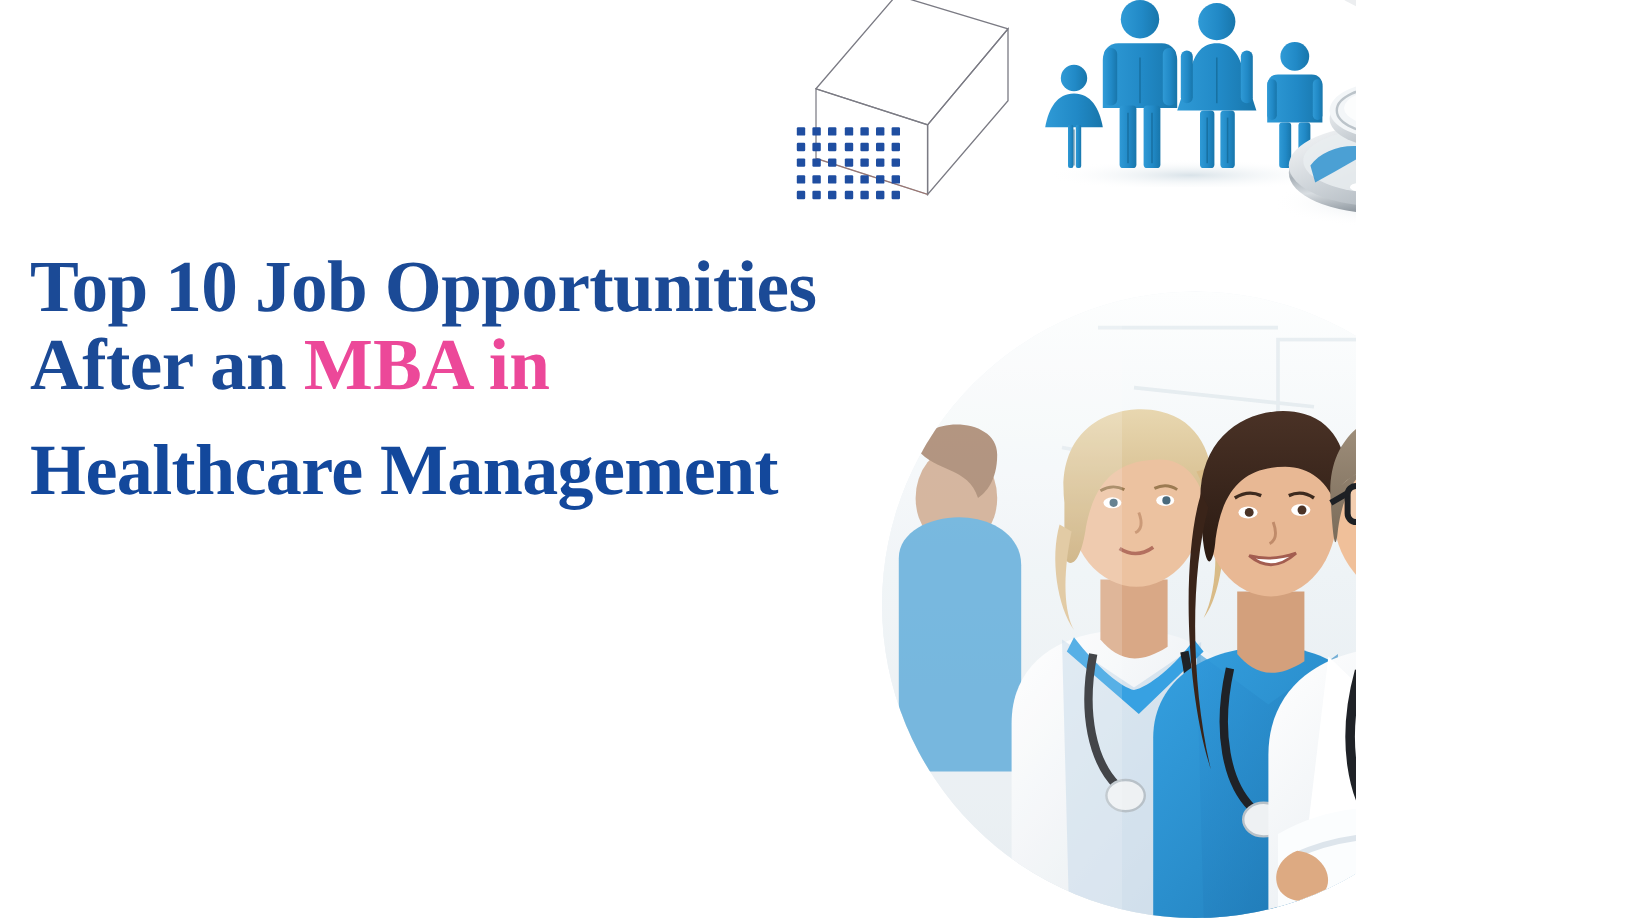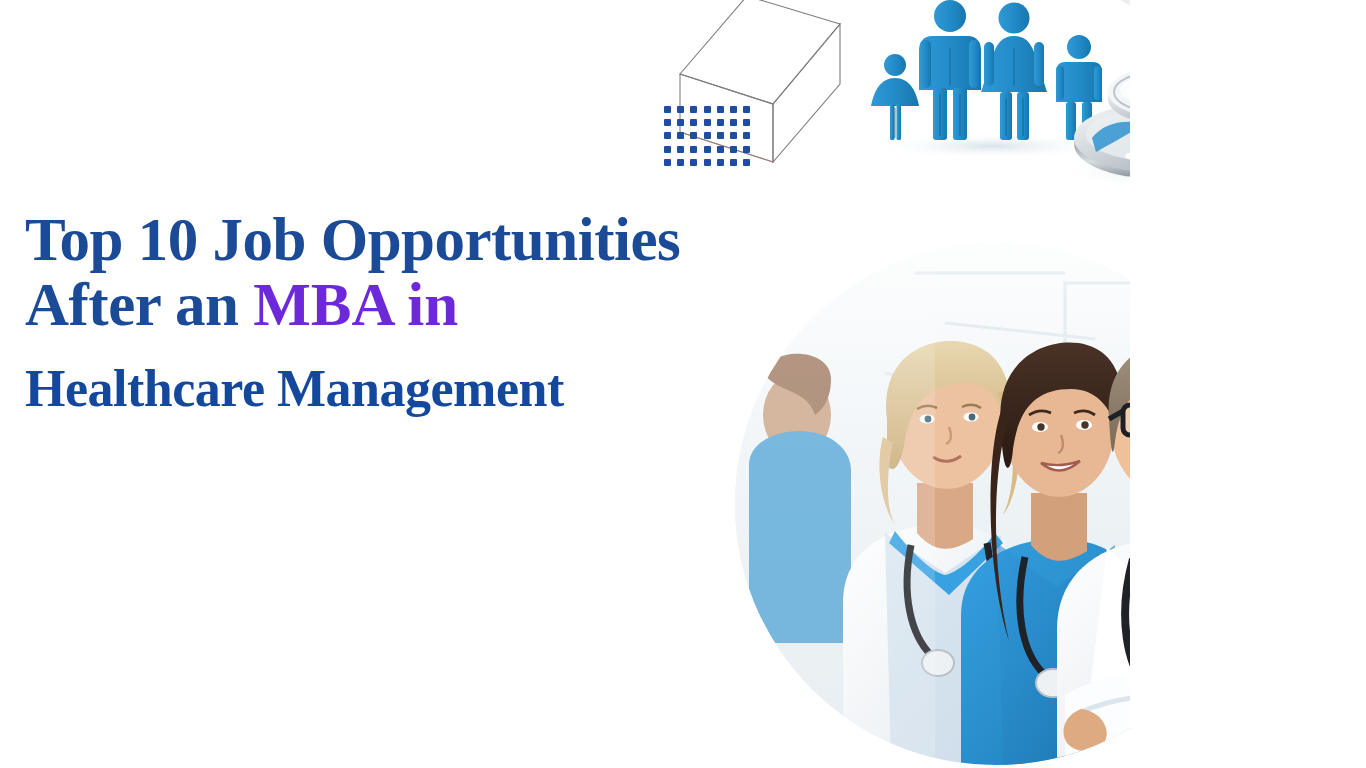--- a/index.html
+++ b/index.html
@@ -108,26 +108,26 @@
   }
   .hl-line2 {
     display: block;
     font-size: 61px;
     color: #1b4a96;
     white-space: nowrap;
     margin-top: 2px;
   }
   .hl-em {
     font-weight: bold;
-    color: #6d28d9;
+    color: #ec4899;
     letter-spacing: 0px;
   }
   .hl-line3 {
     display: block;
-    font-size: 52px;
+    font-size: 60px;
     font-weight: bold;
     color: #13489c;
     white-space: nowrap;
     margin-top: 26px;
     letter-spacing: -0.5px;
   }
 
   
   .quote {
     position: absolute;

